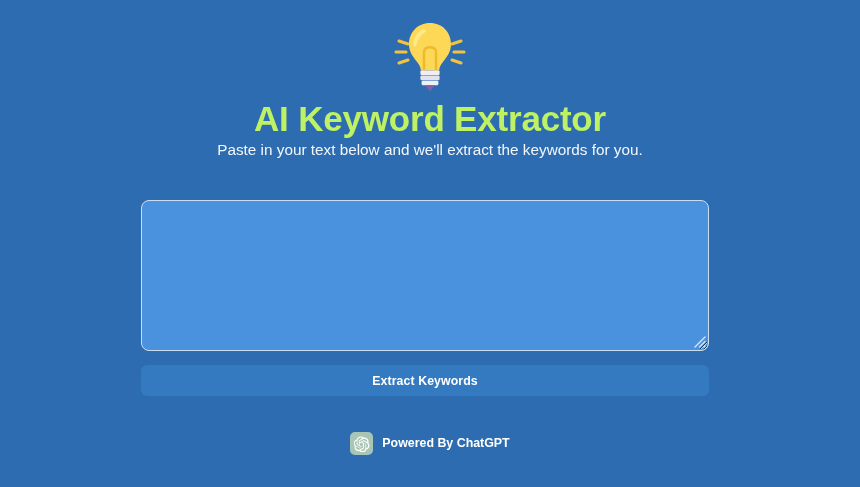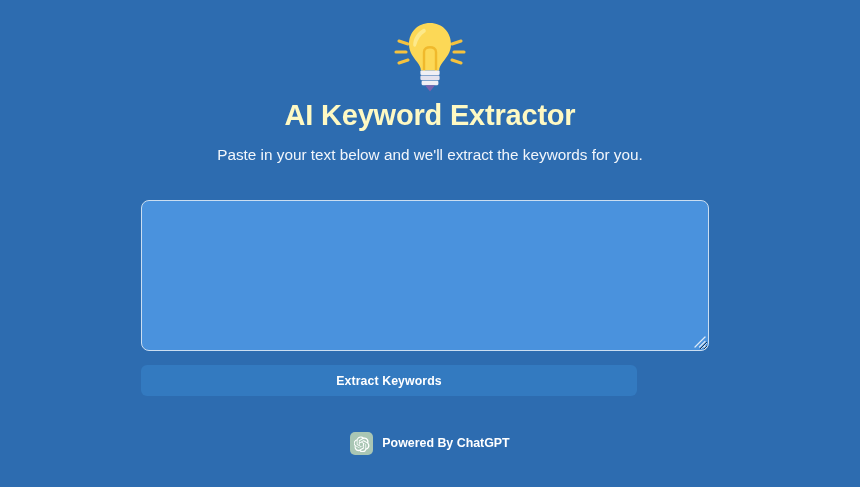--- a/index.html
+++ b/index.html
@@ -33,29 +33,29 @@
     height: 76px;
     display: flex;
     align-items: center;
     justify-content: center;
   }
   .bulb-wrap svg { display: block; }
 
   
   .title {
     margin: 4px 0 0 0;
-    font-size: 29px;
+    font-size: 35px;
     font-weight: bold;
-    color: #fef9c3;
+    color: #bef264;
     letter-spacing: -0.2px;
     line-height: 1.2;
     text-align: left;
   }
   .subtitle {
-    margin: 12px 0 0 0;
+    margin: 0 0 0 0;
     font-size: 15.3px;
     font-weight: normal;
     color: #f2f6fb;
     line-height: 1.3;
     text-align: center;
   }
 
   
   .input-area {
     position: absolute;
@@ -83,21 +83,21 @@
     width: 15px;
     height: 15px;
     pointer-events: none;
   }
 
   
   .extract-btn {
     position: absolute;
     left: 141px;
     top: 365px;
-    width: 496px;
+    width: 568px;
     height: 31px;
     background: #337ac0;
     border: none;
     border-radius: 6px;
     color: #ffffff;
     font-family: "Liberation Sans", sans-serif;
     font-size: 12.3px;
     font-weight: bold;
     letter-spacing: 0.1px;
     cursor: pointer;

